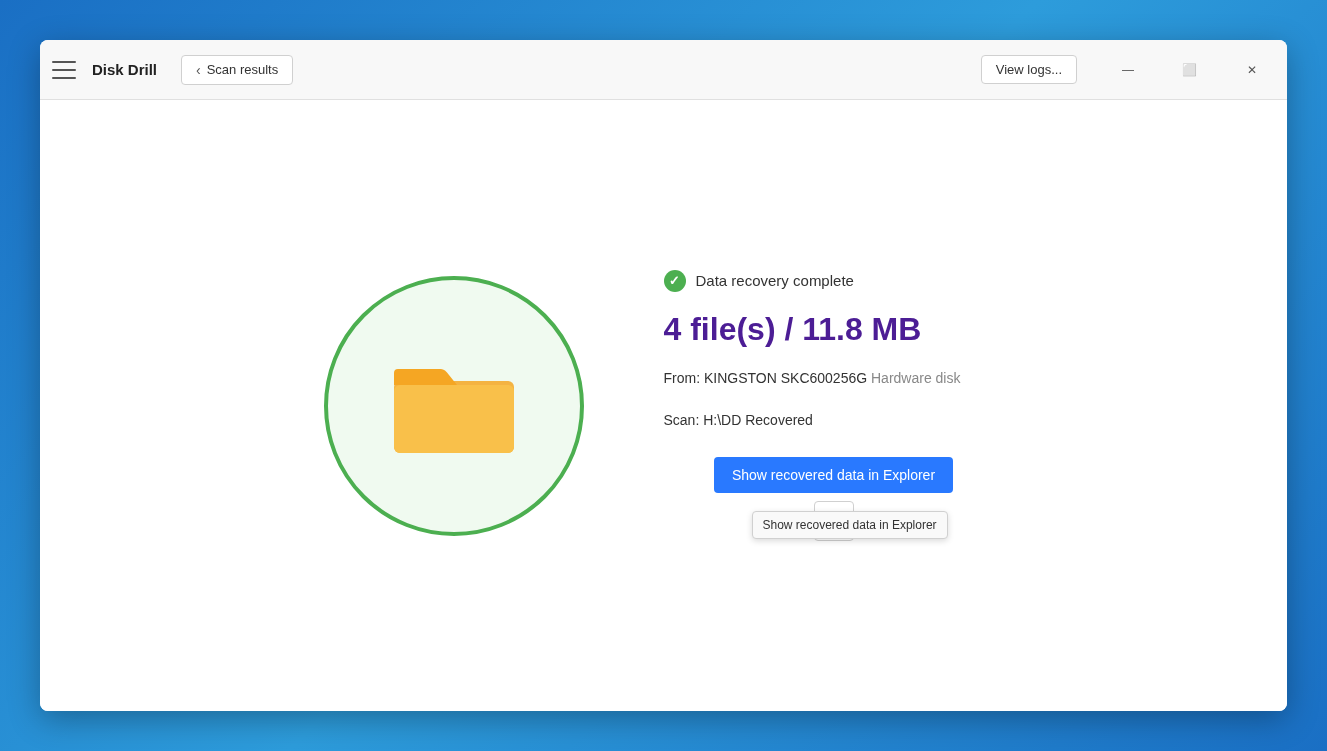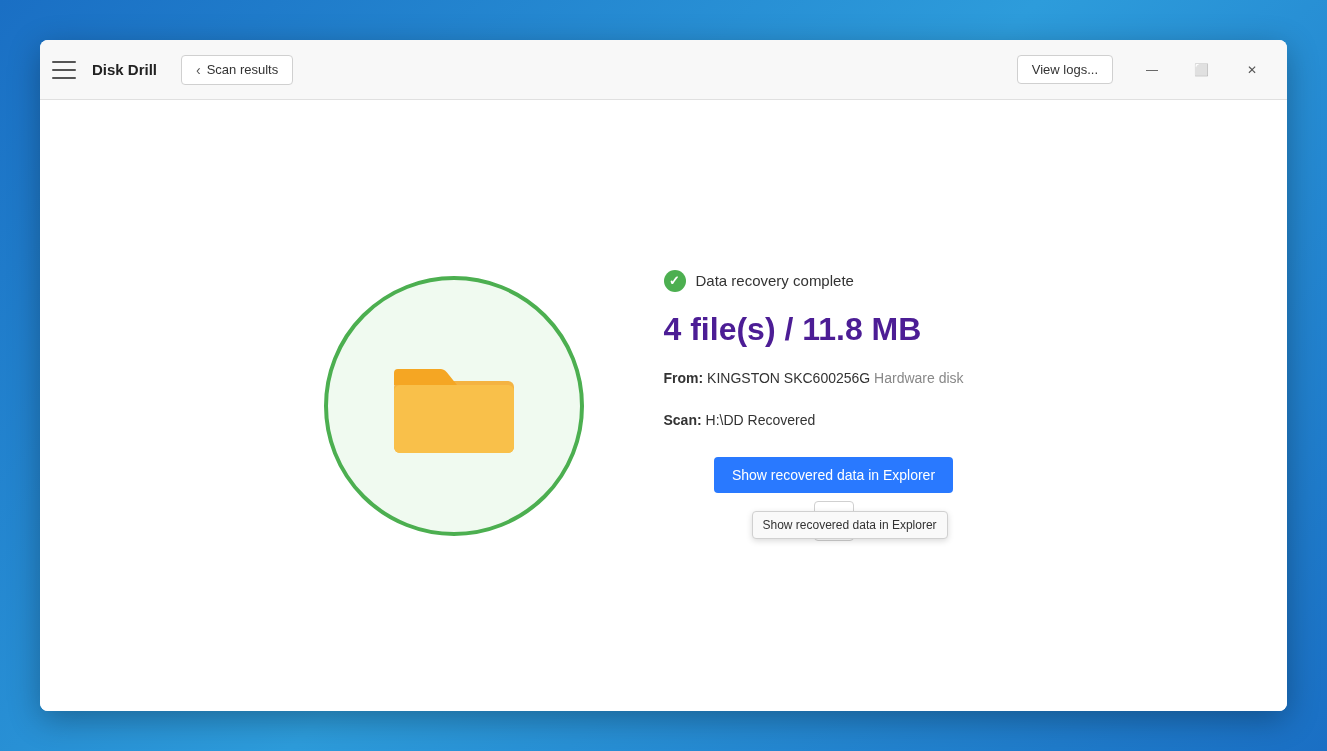--- a/index.html
+++ b/index.html
@@ -81,21 +81,21 @@
     }
 
     .back-arrow {
       font-size: 14px;
       color: #555;
     }
 
     .titlebar-right {
       display: flex;
       align-items: center;
-      gap: 4px;
+      gap: 16px;
     }
 
     .view-logs-btn {
       padding: 6px 14px;
       background: #ffffff;
       border: 1px solid #d0d0d0;
       border-radius: 4px;
       cursor: pointer;
       font-size: 13px;
       color: #333;
@@ -195,21 +195,21 @@
       line-height: 1.1;
     }
 
     .meta-row {
       font-size: 14px;
       color: #333;
       line-height: 1.6;
     }
 
     .meta-label {
-      font-weight: 700;
+      font-weight: 400;
     }
 
     .meta-sub {
       color: #888;
       font-weight: normal;
     }
 
     .action-row {
       display: flex;
       align-items: center;

